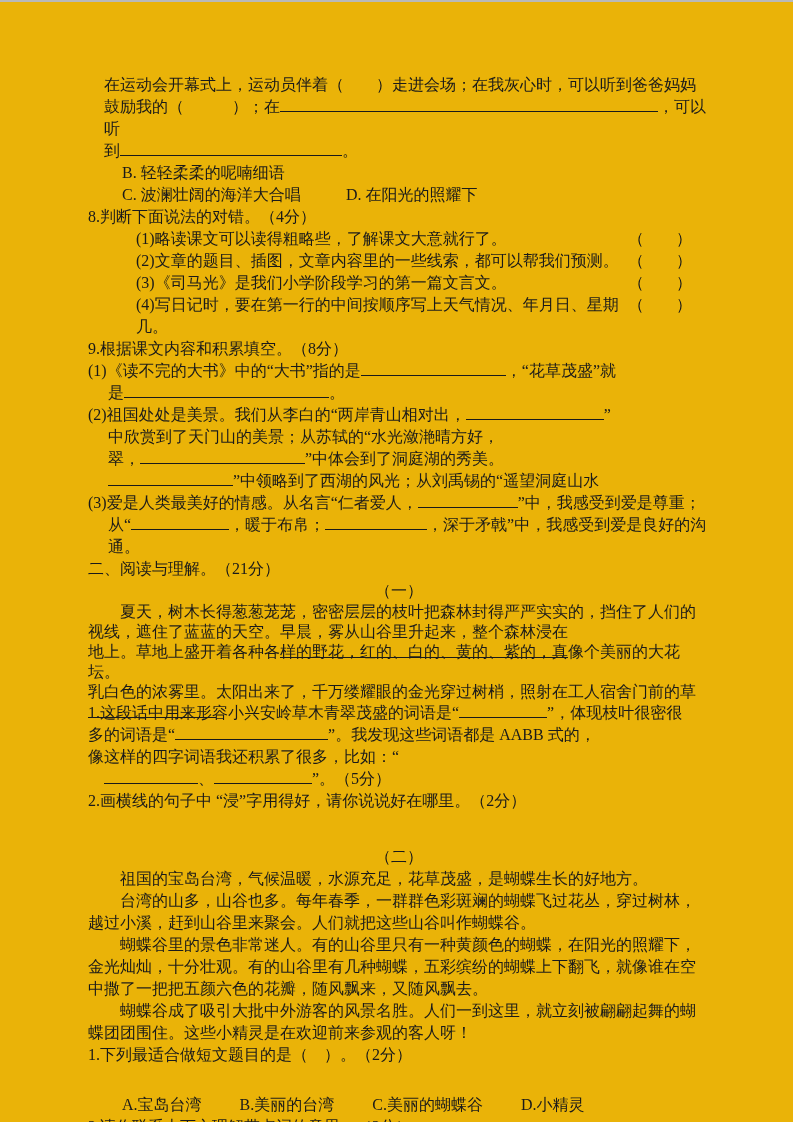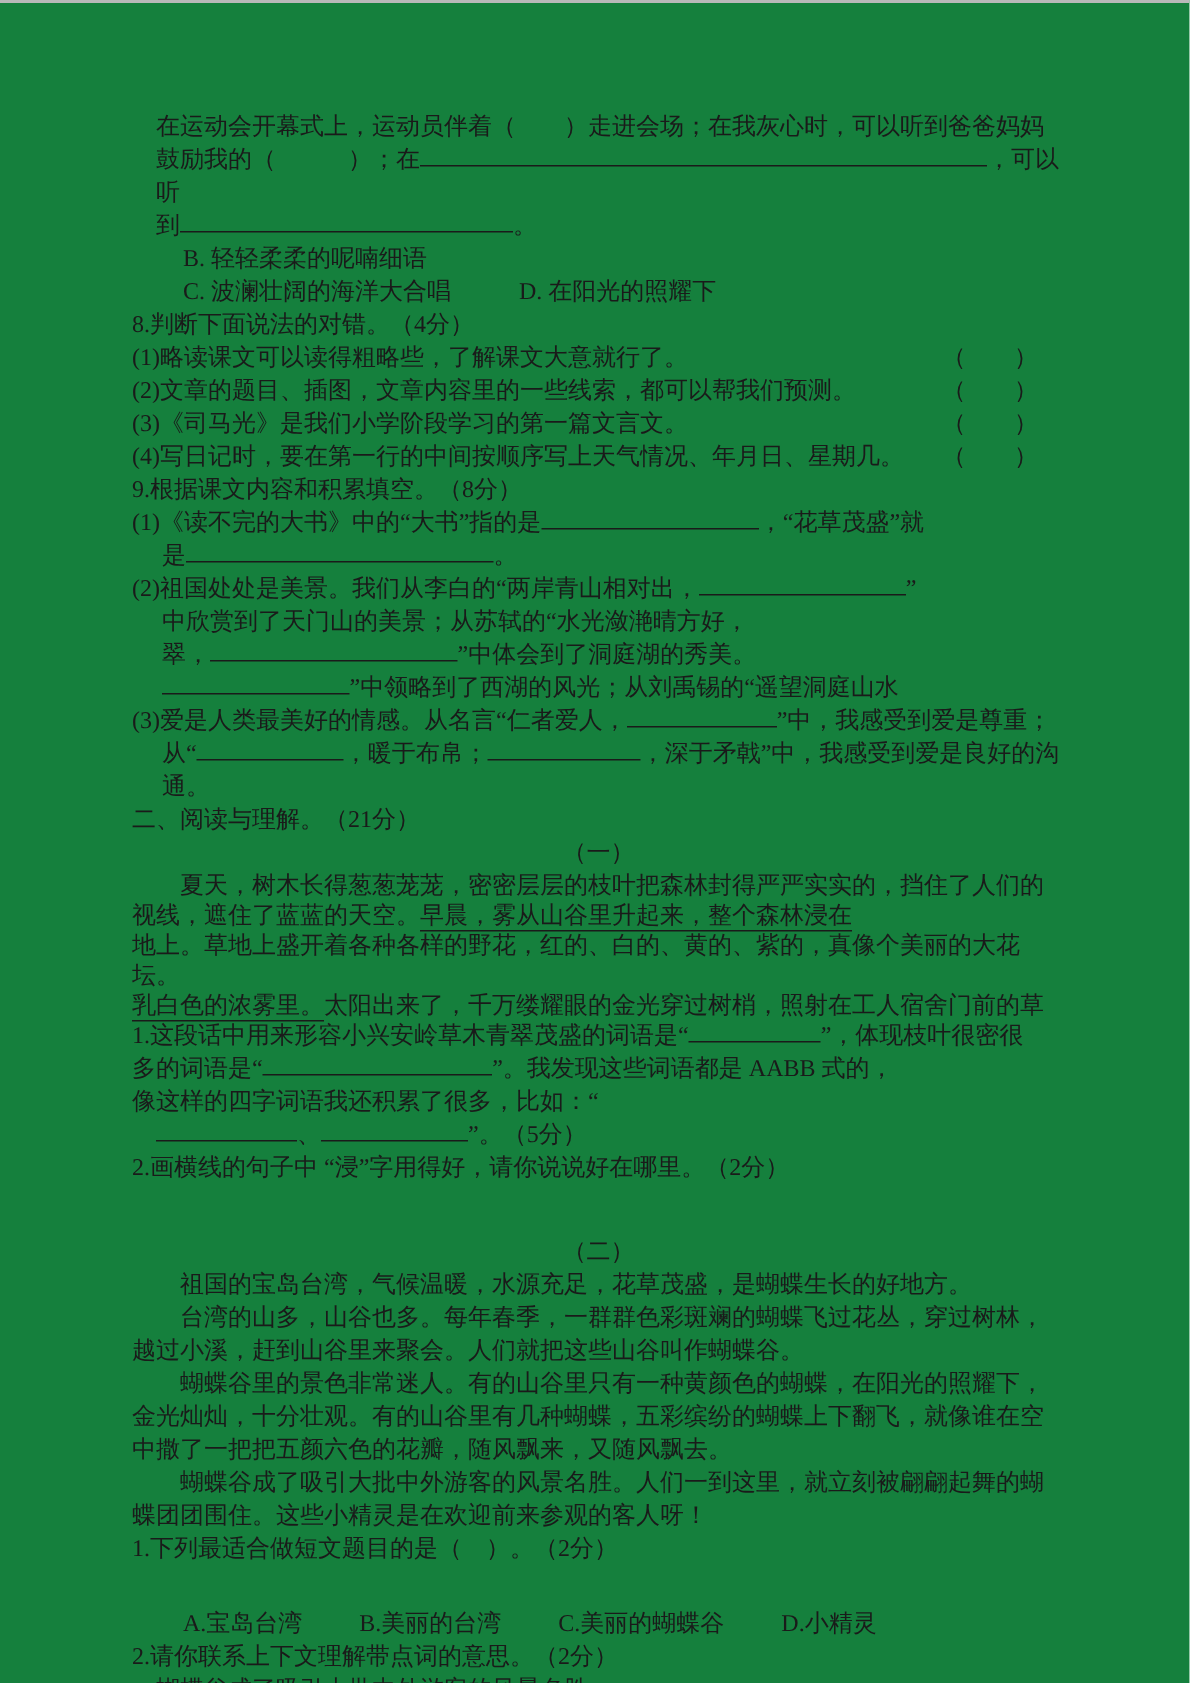--- a/index.html
+++ b/index.html
@@ -8,37 +8,37 @@
   body {
     font-family:"Liberation Serif","DejaVu Serif",serif;
     color:#1a1a1a;
     -webkit-font-smoothing:antialiased;
   }
   .sheet {
     width:793px; height:1122px;
     padding:72px 83px 30px 88px;
     border-top:2px solid #b9b9b9;
     overflow:hidden;
-    background:#15803d;
+    background:#eab308;
   }
   .line  { font-size:16px; line-height:22px; min-height:22px; }
   .pline { font-size:16px; line-height:20px; min-height:20px; font-family:"DejaVu Serif","Liberation Serif",serif; }
   .ind1 { padding-left:16px; }
   .ind1b{ padding-left:20px; }
   .ind2 { padding-left:32px; }
   .center { text-align:center; }
   .gap-lg { margin-top:34px; }
   .blank {
     display:inline-block;
     height:15px;
     border-bottom:1px solid #1a1a1a;
     vertical-align:baseline;
   }
-  .u { border-bottom:1px solid #1a1a1a; padding-bottom:1px; }
-  .tf { display:flex; justify-content:space-between; padding-right:18px; }
+  .u { border-bottom:1px solid #1a1a1a; padding-bottom:16px; }
+  .tf { display:flex; justify-content:space-between; padding-right:18px;margin-left:48px; }
   .opt-row { display:grid; grid-template-columns:224px auto; padding-left:34px; }
   .opts2 { display:flex; gap:38px; padding-left:34px;margin-top:28px; }
   .dots {
     -webkit-text-emphasis:filled dot #1a1a1a;
     -webkit-text-emphasis-position:under right;
     text-emphasis:filled dot #1a1a1a;
     text-emphasis-position:under right;
     text-decoration:underline;
   }
   p, div, span, section { cursor:default; }

